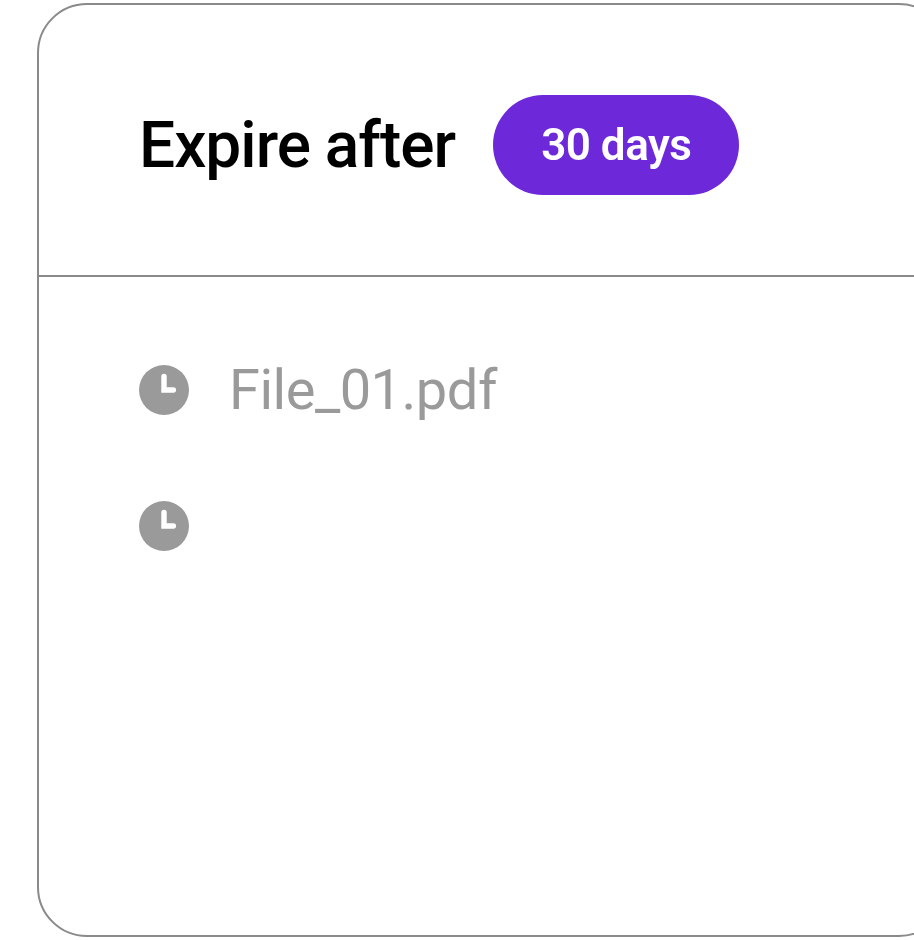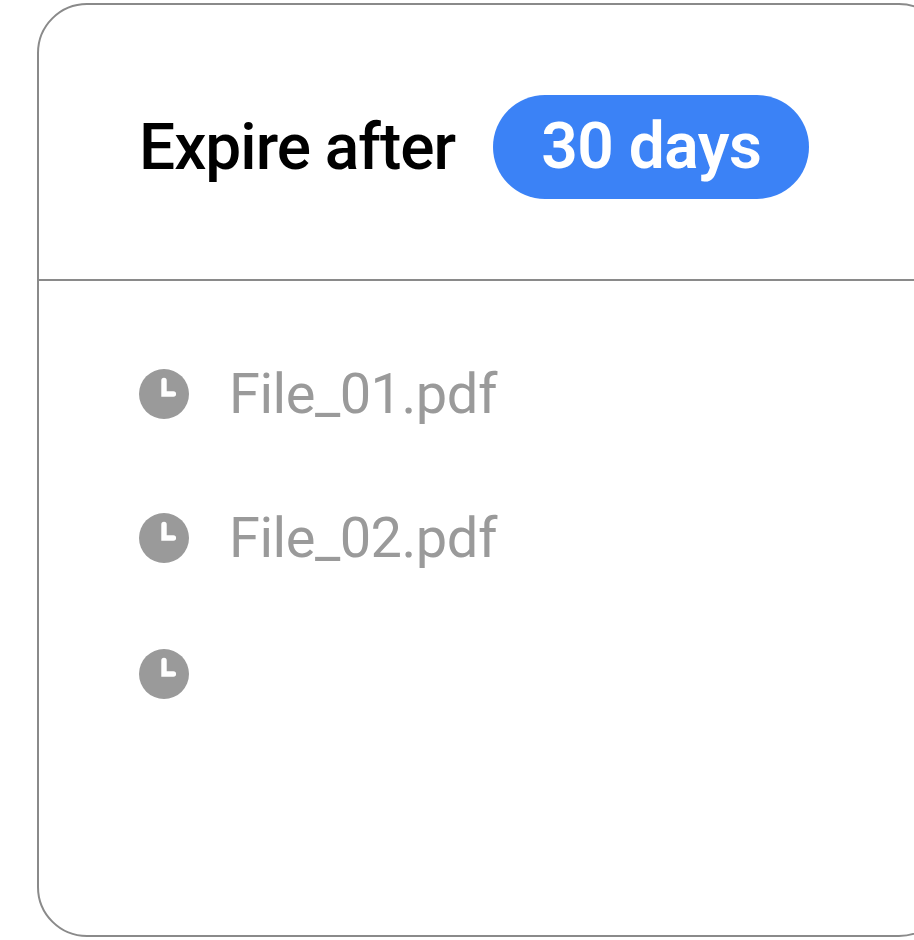--- a/index.html
+++ b/index.html
@@ -32,25 +32,25 @@
       align-items: center;
       gap: 38px;
     }
     .expire-label {
       font-size: 64px;
       font-weight: 500;
       color: #000000;
       letter-spacing: -1px;
     }
     .duration-pill {
-      background: #3b82f6;
+      background: #6d28d9;
       color: #ffffff;
-      font-size: 64px;
+      font-size: 44px;
       font-weight: 600;
-      padding: 20px 48px;
+      padding: 28px 48px;
       border-radius: 60px;
       line-height: 1;
       letter-spacing: -0.5px;
     }
     .file-list {
       padding: 80px 100px 40px 100px;
       display: flex;
       flex-direction: column;
       gap: 78px;
       justify-content: flex-end;
@@ -95,24 +95,15 @@
       </span>
       <span class="file-name">File_01.pdf</span>
     </div>
     <div class="file-item">
       <span class="clock-icon">
         <svg viewBox="0 0 24 24" fill="#9a9a9a">
           <circle cx="12" cy="12" r="12"></circle>
           <path d="M12 5.5 L12 12 L16.5 12" stroke="#ffffff" stroke-width="2.6" stroke-linecap="round" fill="none"></path>
         </svg>
       </span>
-      <span class="file-name">File_02.pdf</span>
-    </div>
-    <div class="file-item">
-      <span class="clock-icon">
-        <svg viewBox="0 0 24 24" fill="#9a9a9a">
-          <circle cx="12" cy="12" r="12"></circle>
-          <path d="M12 5.5 L12 12 L16.5 12" stroke="#ffffff" stroke-width="2.6" stroke-linecap="round" fill="none"></path>
-        </svg>
-      </span>
     </div>
   </div>
 </div>
 
 </body></html>

